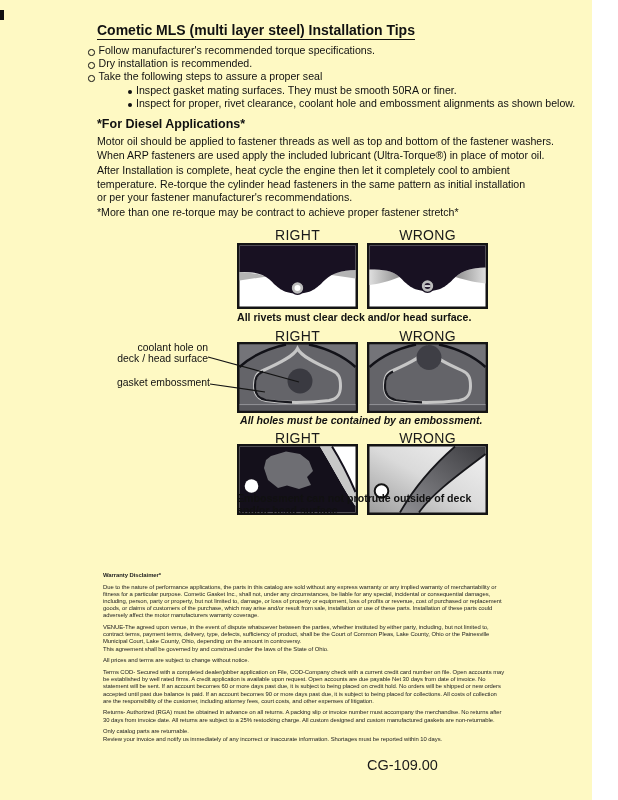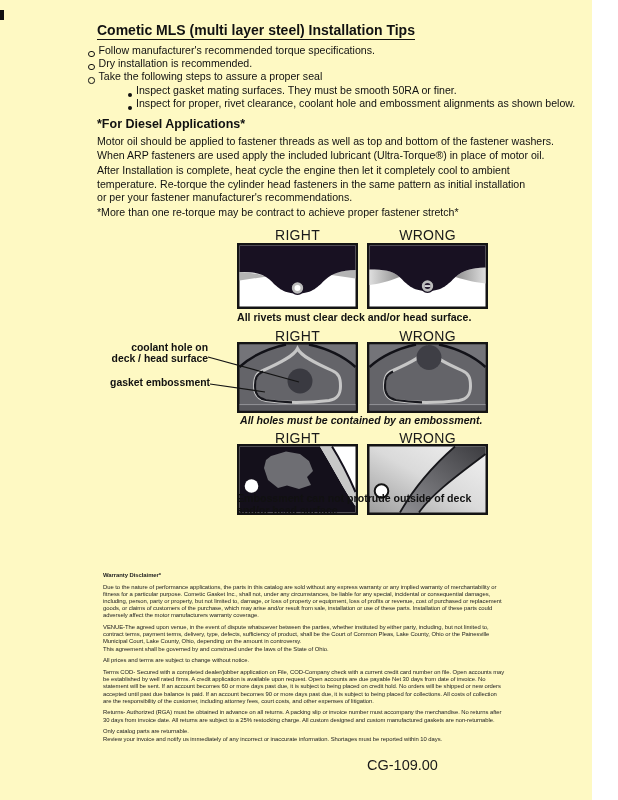--- a/index.html
+++ b/index.html
@@ -3,32 +3,32 @@
 <meta charset="utf-8">
 <style>
   html,body{margin:0;padding:0;background:#ffffff;}
   #page{position:relative;width:592px;height:800px;background:#fef9c3;overflow:hidden;
         font-family:"Liberation Sans",sans-serif;color:#111;}
   .abs{position:absolute;}
   .preline{white-space:pre-line;}
   #scan-mark{left:0;top:10px;width:4px;height:10px;background:#111;}
   #title{left:97px;top:22px;font-size:14px;font-weight:700;border-bottom:1.6px solid #111;padding-bottom:1px;}
   #bullets{left:88px;top:44px;font-size:10.6px;line-height:13.2px;}
-  .brow{display:flex;align-items:flex-end;}
+  .brow{display:flex;align-items:center;}
   .bmark{flex:0 0 auto;width:4.5px;height:4.5px;border:1.1px solid #111;border-radius:50%;margin:3.4px 4px 0 0;}
   .brow.sub{margin-left:40px;}
   .bmark.dot{width:4px;height:4px;border:none;background:#111;margin:4px 4px 0 0;}
   #diesel-h{left:97px;top:117px;font-size:12.5px;font-weight:700;}
   .bodytxt{font-size:10.6px;line-height:13.6px;}
   #diesel-p1{left:97px;top:135px;}
   #diesel-p2{left:97px;top:164px;}
   #diesel-p3{left:97px;top:206px;}
   .dlabel{width:121px;text-align:center;font-size:14px;letter-spacing:.3px;color:#1a1a1a;}
   .caption{font-size:10.6px;font-weight:700;}
-  .annlabel{font-size:10.4px;font-weight:700;line-height:10.8px;text-align:right;}
+  .annlabel{font-size:10.4px;font-weight:400;line-height:10.8px;text-align:right;}
   #fineprint{left:103px;top:572px;width:442px;font-size:5.9px;line-height:7.15px;color:#222;letter-spacing:-0.05px;}
   #fineprint .fp{margin:0 0 4.6px 0;}
   #fineprint .fph{font-weight:700;margin-bottom:4.6px;}
   #page-num{left:367px;top:757px;font-size:14.5px;color:#1a1a1a;}
   svg{display:block;}
 </style>
 </head>
 <body>
 
 <div id="page">

